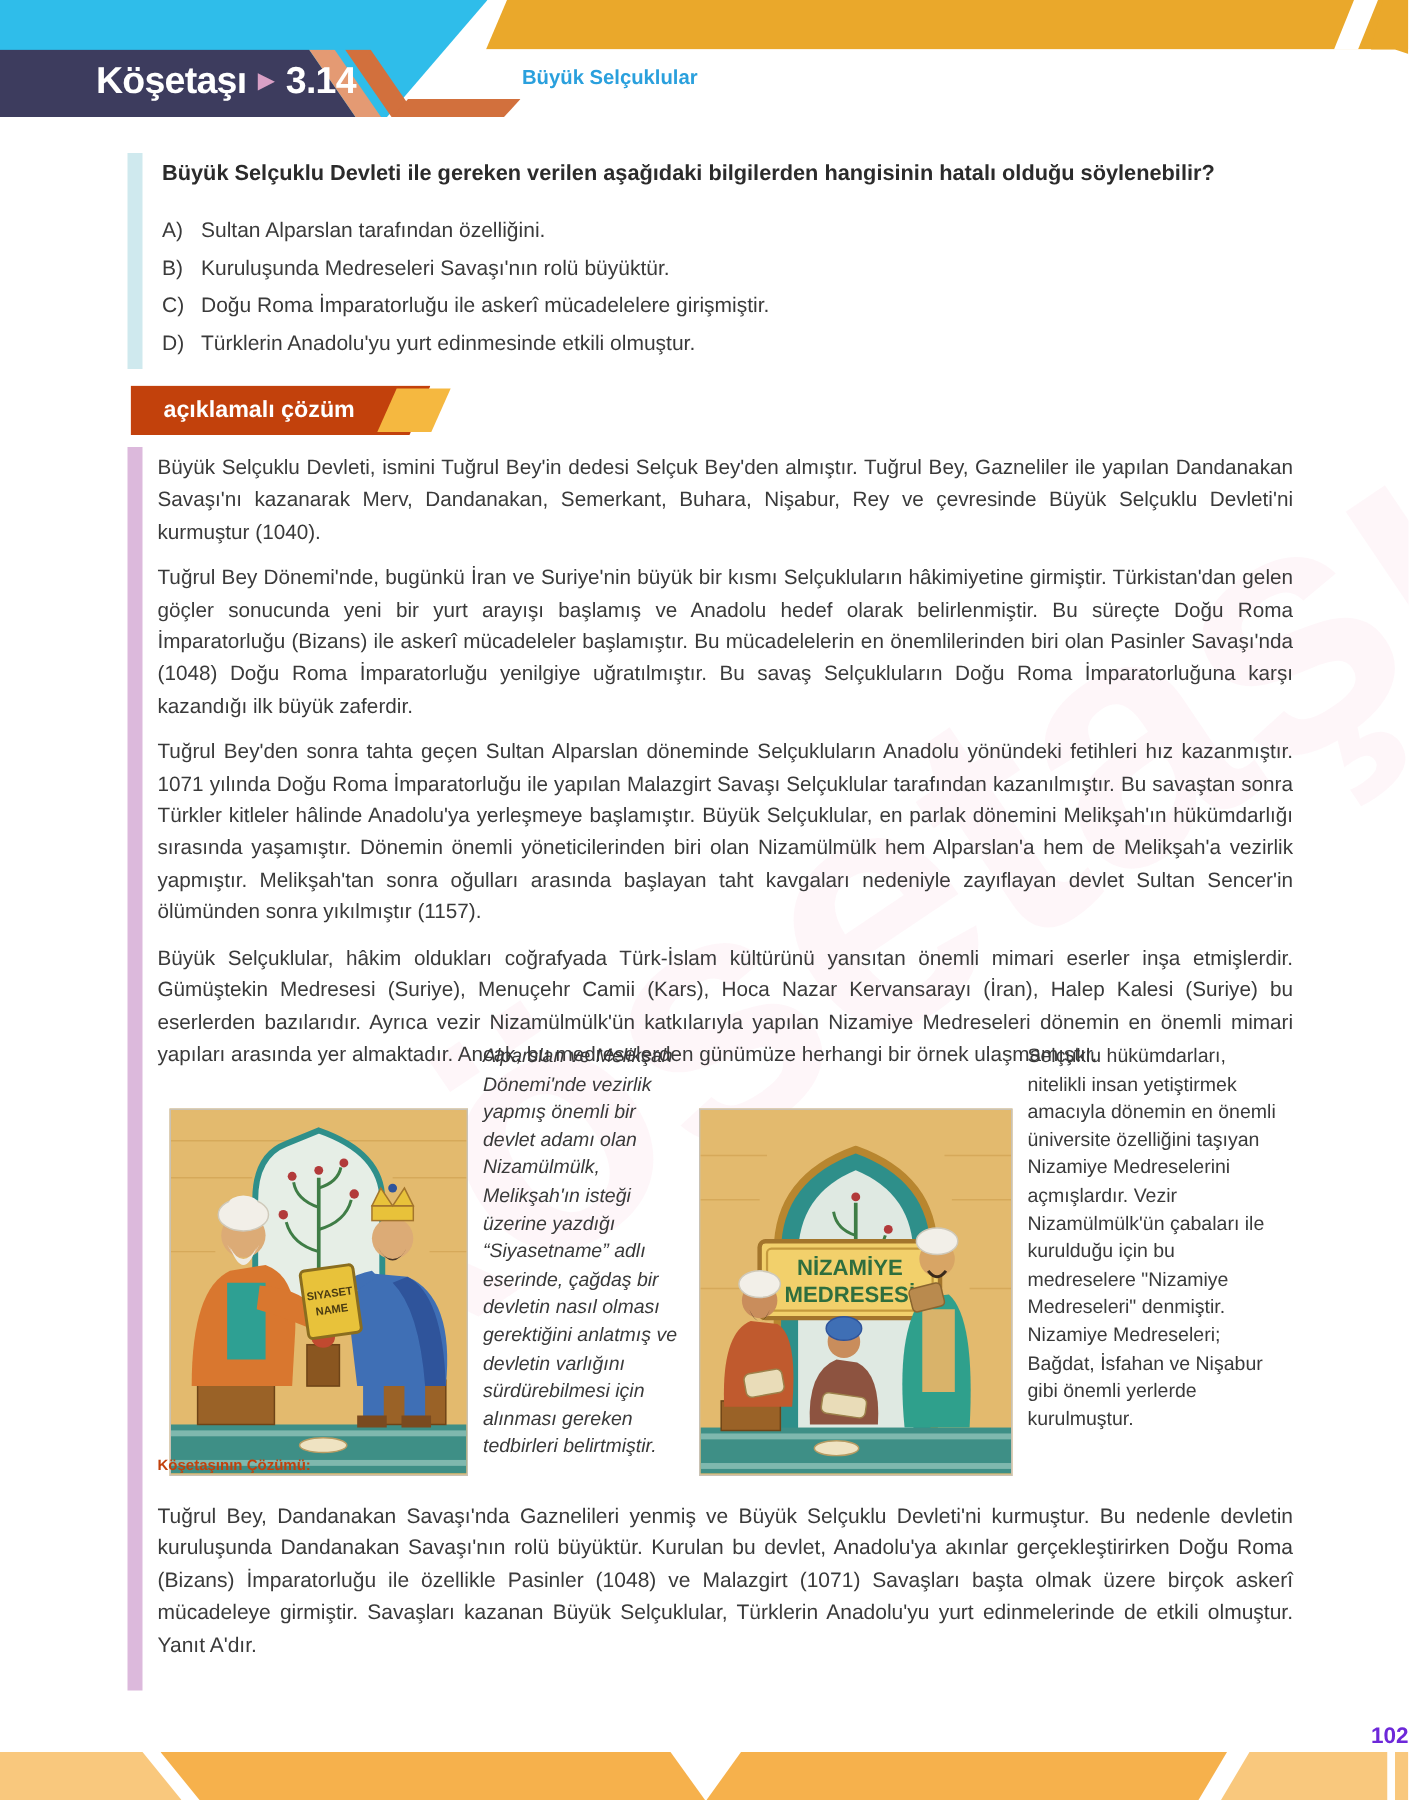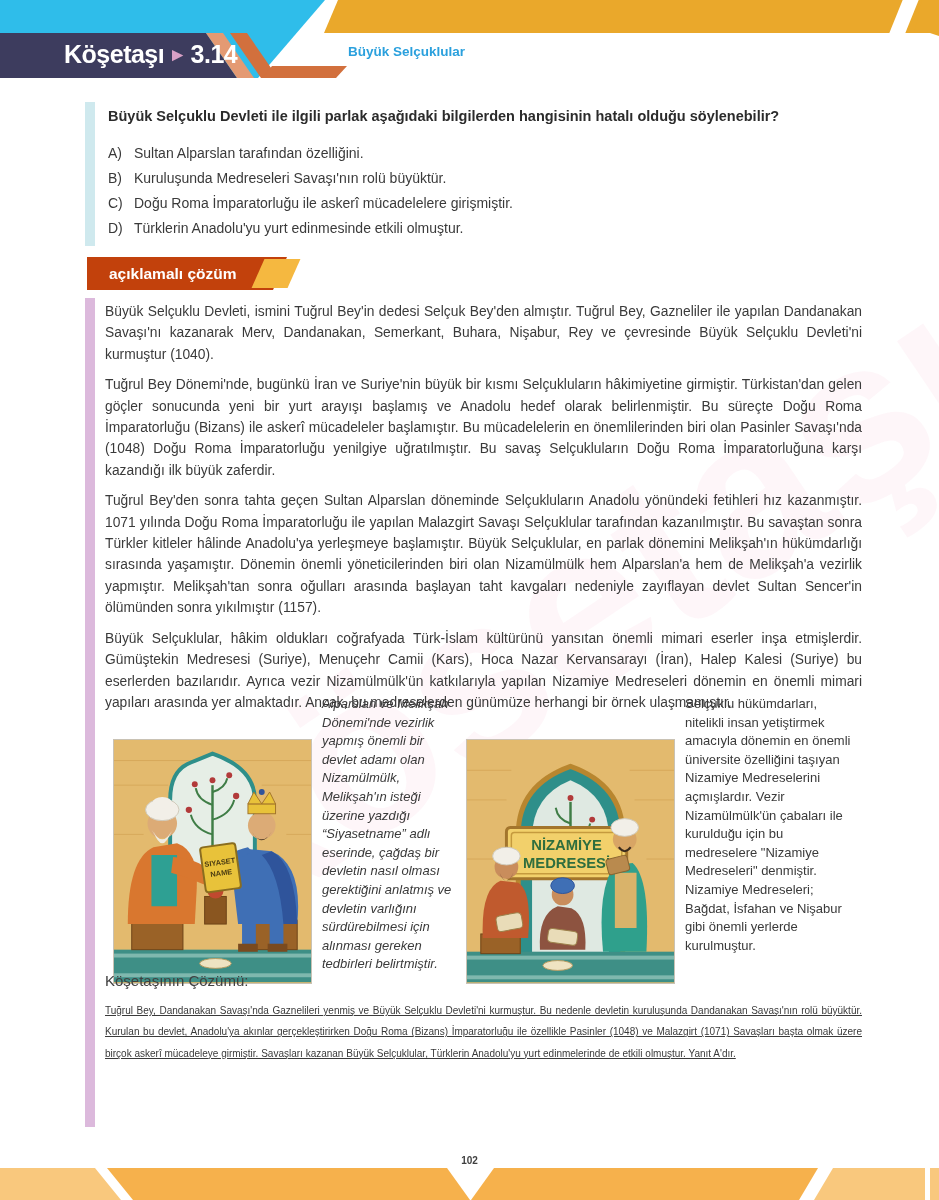--- a/index.html
+++ b/index.html
@@ -54,26 +54,26 @@
 
   
   .figs { left:113px; top:695px; width:740px; display:flex; }
   .fig-img { border:1px solid #c9c2b4; background:#e3ba6e; flex:none;margin-top:44px; }
   .fig-img svg { display:block; }
   .cap { font-size:13px; line-height:18.6px; color:#3a3a3a; }
   .cap1 { width:136px; margin:0 8px 0 10px; flex:none;font-style:italic; }
   .cap2 { width:172px; margin-left:10px; flex:none; }
 
   
-  .sol-head { left:105px; top:972px; font-size:15px; font-weight:normal; color:#404040; }
-  .sol-text { left:105px; top:1000px; width:757px; font-size:10px; line-height:21.4px; text-align:justify;text-decoration:underline; }
-
-  
-  .page-num { left:0; bottom:34px; width:100%; text-align:center;
-              color:#404040; font-size:10px; font-weight:bold; }
+  .sol-head { left:105px; top:972px; font-size:10px; font-weight:bold; color:#c2410c; }
+  .sol-text { left:105px; top:1000px; width:757px; font-size:14px; line-height:21.4px; text-align:justify; }
+
+  
+  .page-num { left:0; bottom:34px; width:100%; text-align:right;
+              color:#6d28d9; font-size:15px; font-weight:bold; }
   .footer { left:0; bottom:0; width:939px; height:32px; }
   .f-piece { position:absolute; top:0; height:32px; width:939px; left:0; }
   .f1 { background:#f9c87d; clip-path:polygon(0 0,95px 0,121px 32px,0 32px); }
   .f2 { background:#f6b14c; clip-path:polygon(107px 0,447px 0,470px 32px,133px 32px); }
   .f3 { background:#f6b14c; clip-path:polygon(494px 0,818px 0,799px 32px,471px 32px); }
   .f4 { background:#f9c87d; clip-path:polygon(833px 0,925px 0,925px 32px,814px 32px); }
   .f5 { background:#f9c87d; clip-path:polygon(930px 0,939px 0,939px 32px,930px 32px); }
 
   
   .wm { left:120px; top:480px; width:900px; font-size:230px; font-weight:bold;
@@ -93,21 +93,21 @@
 <div class="abs hdr-stripe1"></div>
 <div class="abs hdr-stripe2"></div>
 <div class="abs hdr-strip3"></div>
 <div class="abs logo">
   <span>Köşetaşı</span><span class="arrow">►</span><span>3.14</span>
 </div>
 <div class="abs topic">Büyük Selçuklular</div>
 
 <div class="abs q-bar"></div>
 <div class="abs q-box">
-  <div class="q-stem">Büyük Selçuklu Devleti ile ilgili parlak aşağıdaki bilgilerden hangisinin hatalı olduğu söylenebilir?</div>
+  <div class="q-stem">Büyük Selçuklu Devleti ile gereken verilen aşağıdaki bilgilerden hangisinin hatalı olduğu söylenebilir?</div>
   <div class="q-opt">
     <span class="lab">A)</span>
     <span>Sultan Alparslan tarafından özelliğini.</span>
   </div>
   <div class="q-opt">
     <span class="lab">B)</span>
     <span>Kuruluşunda Medreseleri Savaşı'nın rolü büyüktür.</span>
   </div>
   <div class="q-opt">
     <span class="lab">C)</span>

